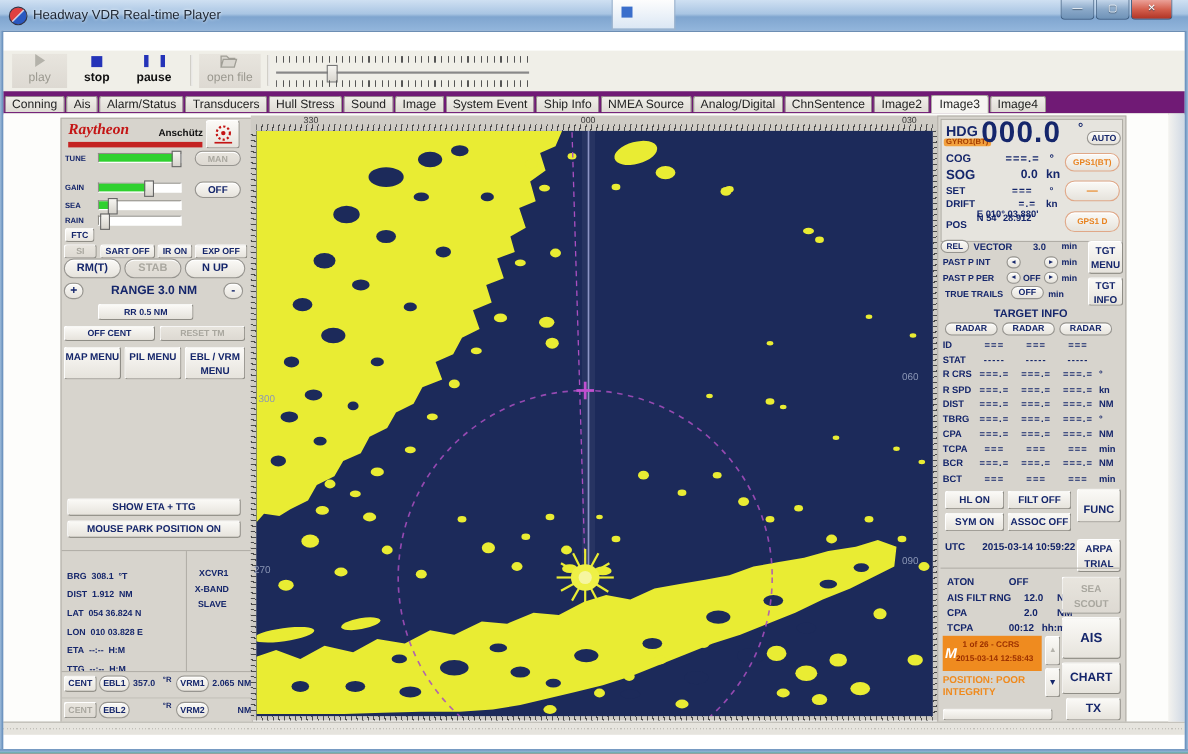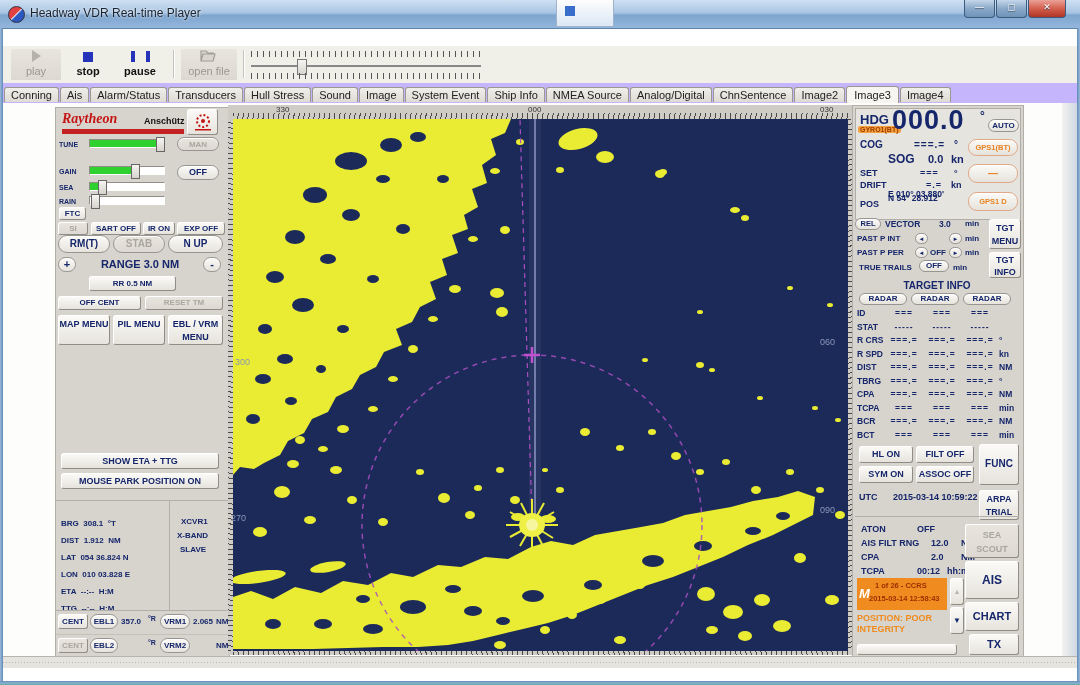--- a/index.html
+++ b/index.html
@@ -38,21 +38,21 @@
   .tbtn.dis .tlab{color:#9a988f;font-weight:normal;}
   .tri{display:inline-block;width:0;height:0;border-left:9px solid #b4b2aa;border-top:6px solid transparent;border-bottom:6px solid transparent;}
   .sq{display:inline-block;width:10px;height:10px;background:#2433b8;}
   .pbars{display:inline-block;width:11px;height:11px;border-left:4px solid #2433b8;border-right:4px solid #2433b8;}
   .tsep{position:absolute;top:4px;width:1px;height:28px;background:#c4c2bb;border-right:1px solid #fff;}
   .ruler{position:absolute;left:0;width:230px;height:6px;
     background:repeating-linear-gradient(90deg,#555 0 1px,transparent 1px 6px);}
   .track{position:absolute;left:0;top:15px;width:230px;height:2px;background:#888;}
   .thumb{position:absolute;top:9px;width:8px;height:14px;background:linear-gradient(#f6f5f1,#d9d6cf);
     border:1px solid #777;}
-  .tabstrip{left:3px;top:83px;width:1074px;height:20px;background:#c4b5fd;border-bottom:1px solid #b6b4ad;}
+  .tabstrip{left:3px;top:83px;width:1074px;height:20px;background:#701a75;border-bottom:1px solid #b6b4ad;}
   .tab{display:inline-block;margin:3px 0 0 1px;padding:1px 6px;font-size:11px;color:#222;
     border:1px solid #9a988f;border-bottom:none;border-radius:3px 3px 0 0;
     background:linear-gradient(#f0efe9,#dedbd4);position:relative;top:1px;}
   .tab.active{margin-top:1px;padding:2px 7px;background:#f6f5f1;z-index:2;}
   .content{left:3px;top:103px;width:1059px;height:553px;background:#fdfdfb;}
   
   .panel{background:#d7d4cd;border:1px solid #b2afa8;}
   .bevel{position:absolute;background:linear-gradient(180deg,#fbfaf7,#e6e3dc);
     border:1px solid #8f8d86;border-top-color:#fff;border-left-color:#fff;
     color:#15266b;font-weight:bold;text-align:center;box-sizing:border-box;}
@@ -440,21 +440,21 @@
 
     <div class="abs" style="left:2px;top:2px;width:164px;height:110px;background:#e6e4de;border:1px solid #b0ada6;">
       <span class="abs b navy" style="left:4px;top:3px;font-size:13px;">HDG</span>
       <span class="abs badge" style="left:2px;top:17px;">GYRO1(BT)</span>
       <span class="abs b navy" style="left:36px;top:-4px;font-size:27px;letter-spacing:1px;">000.0</span>
       <span class="abs b navy" style="left:124px;top:0px;font-size:12px;">°</span>
       <div class="bevel pill" style="left:132px;top:10px;width:31px;height:13px;font-size:8px;line-height:11px;">AUTO</div>
       <span class="rrow" style="left:4px;top:30px;">COG</span>
       <span class="rrow eq" style="left:58px;top:30px;">===.=</span>
       <span class="rrow" style="left:98px;top:30px;">°</span>
-      <span class="rrow" style="left:4px;top:43px;font-size:12px;margin-left:28px;">SOG</span>
+      <span class="rrow" style="left:4px;top:43px;font-size:12px;">SOG</span>
       <span class="rrow" style="left:72px;top:44px;font-size:11px;">0.0</span>
       <span class="rrow" style="left:95px;top:44px;font-size:11px;">kn</span>
       <span class="rrow" style="left:4px;top:59px;font-size:9px;">SET</span>
       <span class="rrow eq" style="left:64px;top:59px;font-size:9px;">===</span>
       <span class="rrow" style="left:98px;top:59px;font-size:9px;">°</span>
       <span class="rrow" style="left:4px;top:71px;font-size:9px;">DRIFT</span>
       <span class="rrow eq" style="left:70px;top:71px;font-size:9px;">=.=</span>
       <span class="rrow" style="left:95px;top:71px;font-size:9px;">kn</span>
       <span class="rrow" style="left:4px;top:90px;font-size:9px;">POS</span>
       <span class="rrow" style="left:32px;top:84px;font-size:8.5px;">N 54° 28.912'</span>
@@ -557,21 +557,21 @@
           <span class="tv eq">===</span>
           <span class="tv eq">===</span>
           <span class="tu">min</span>
         </div>
       </div>
 
     <div class="bevel flatb" style="left:6px;top:340px;width:54px;height:17px;font-size:9px;line-height:15px;">HL ON</div>
     <div class="bevel flatb" style="left:63px;top:340px;width:58px;height:17px;font-size:9px;line-height:15px;">FILT OFF</div>
     <div class="bevel flatb" style="left:6px;top:360px;width:54px;height:17px;font-size:9px;line-height:15px;">SYM ON</div>
     <div class="bevel flatb" style="left:63px;top:360px;width:58px;height:17px;font-size:9px;line-height:15px;">ASSOC OFF</div>
-    <div class="bevel flatb" style="left:126px;top:338px;width:40px;height:41px;font-size:10px;line-height:38px;">FUNC</div>
+    <div class="bevel flatb" style="left:126px;top:338px;width:40px;height:31px;font-size:10px;line-height:38px;">FUNC</div>
     <span class="rrow" style="left:6px;top:386px;font-size:9px;">UTC</span>
     <span class="rrow" style="left:40px;top:386px;font-size:9px;">2015-03-14 10:59:22</span>
     <div class="bevel flatb" style="left:126px;top:384px;width:40px;height:30px;font-size:9px;line-height:13px;padding-top:2px;">ARPA TRIAL</div>
     <div class="abs" style="left:2px;top:410px;width:164px;height:1px;background:#b2afa8;"></div>
 
     <span class="rrow" style="left:8px;top:418px;font-size:9px;">ATON</span>
     <span class="rrow" style="left:64px;top:418px;font-size:9px;">OFF</span>
     <span class="rrow" style="left:8px;top:432px;font-size:9px;">AIS FILT RNG</span>
     <span class="rrow" style="left:78px;top:432px;font-size:9px;">12.0</span>
     <span class="rrow" style="left:108px;top:432px;font-size:9px;">NM</span>

